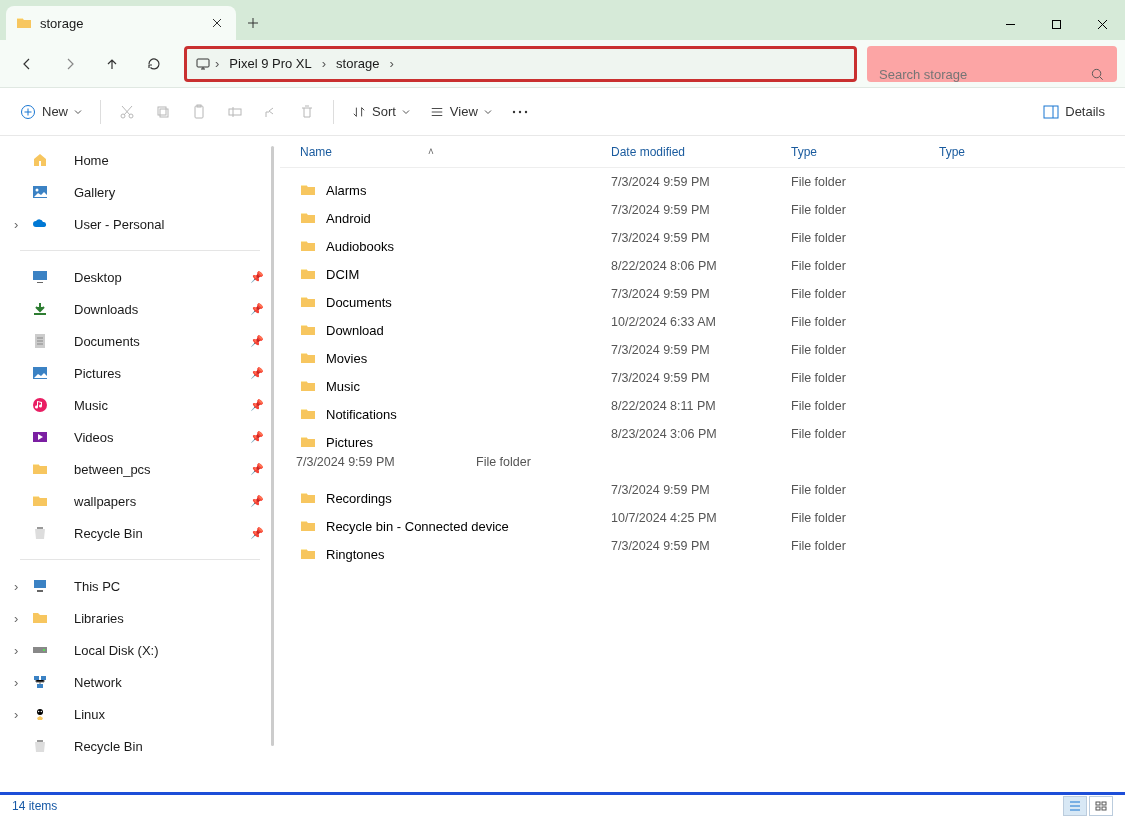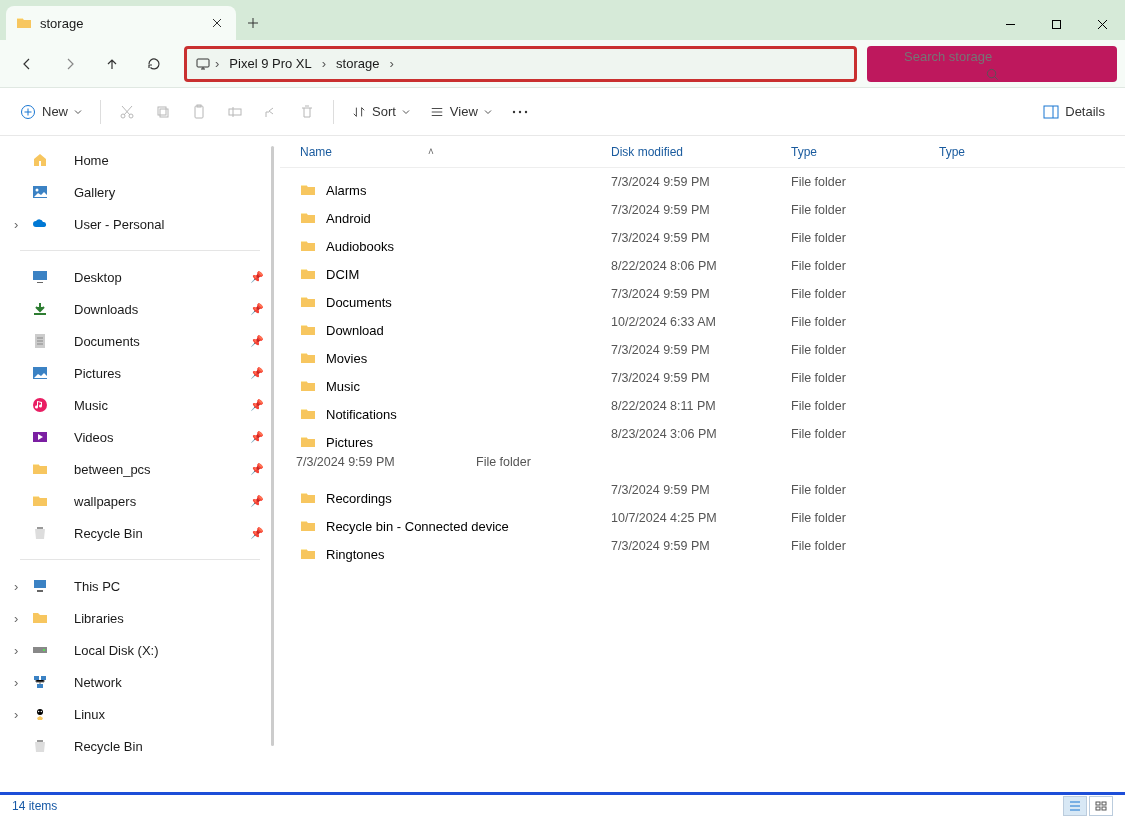--- a/index.html
+++ b/index.html
@@ -11,21 +11,21 @@
 .tab-close { margin-left: auto; width: 18px; height: 18px; display:flex;align-items:center;justify-content:center; }
 .new-tab { width: 34px; height: 34px; display:flex;align-items:center;justify-content:center; }
 .winctrl { margin-left: auto; display: flex; align-items:flex-start;}
 .winbtn { width: 46px; height: 32px; display:flex;align-items:center;justify-content:center; }
 
 .navbar { height: 48px; background: #f6fbf7; display: flex; align-items: center; padding: 0 8px; gap: 2px; border-bottom:1px solid #e0e8e2;}
 .navbtn { width: 40px; height: 36px; display:flex;align-items:center;justify-content:center; border-radius:4px; }
 .addr-wrap { flex: 1; height: 36px; background: #eff5f0; border: 3px solid #c93030; border-radius: 4px; display:flex; align-items:center; padding: 0 8px; gap: 4px; margin: 0 8px;}
 .crumb { padding: 4px 6px; }
 .chev { color:#555; }
-.search { width: 250px; height: 36px; background: #be185d; border-radius: 4px; display:flex; align-items:center; padding: 0 12px; flex-direction: column; }
+.search { width: 250px; height: 36px; background: #fca5a5; border-radius: 4px; display:flex; align-items:flex-end; padding: 0 12px; }
 .search input { border:none; background:transparent; flex:1; outline:none; font-size:13px; }
 
 .toolbar { height: 48px; display:flex; align-items:center; padding: 0 12px; gap: 4px; border-bottom:1px solid #e8e8e8;}
 .tbtn { height: 32px; padding: 0 8px; display:flex;align-items:center;justify-content:center; border-radius:4px; gap:6px; color:#333;}
 .tbtn.dis { opacity:0.35; }
 .tsep { width:1px; height:24px; background:#ddd; margin: 0 6px; }
 .spacer { flex:1; }
 
 .body { display:flex; height: calc(816px - 40px - 48px - 48px - 24px); }
 .sidebar { width: 280px; padding: 8px 4px; overflow-y:auto; position:relative;}
@@ -365,21 +365,21 @@
         </svg>
         <span>Recycle Bin</span>
       </div>
     </div>
   <div class="list">
     <div class="list-header">
       <div class="col-name">
           <span>Name</span>
           <span class="sort-arrow">˄</span>
         </div>
-      <div class="col-date">Disk modified</div>
+      <div class="col-date">Date modified</div>
       <div class="col-type">Type</div>
       <div class="col-size">Type</div>
     </div>
     <div id="rows">
         <div class="row">
           <div class="col-name">
             <svg class="folder-ico" viewBox="0 0 16 16">
               <path fill="#f7c65f" d="M1 3h5l2 2h7v8H1z"></path>
               <path fill="#fde9a8" d="M1 3h5l1 1H1z"></path>
             </svg>

